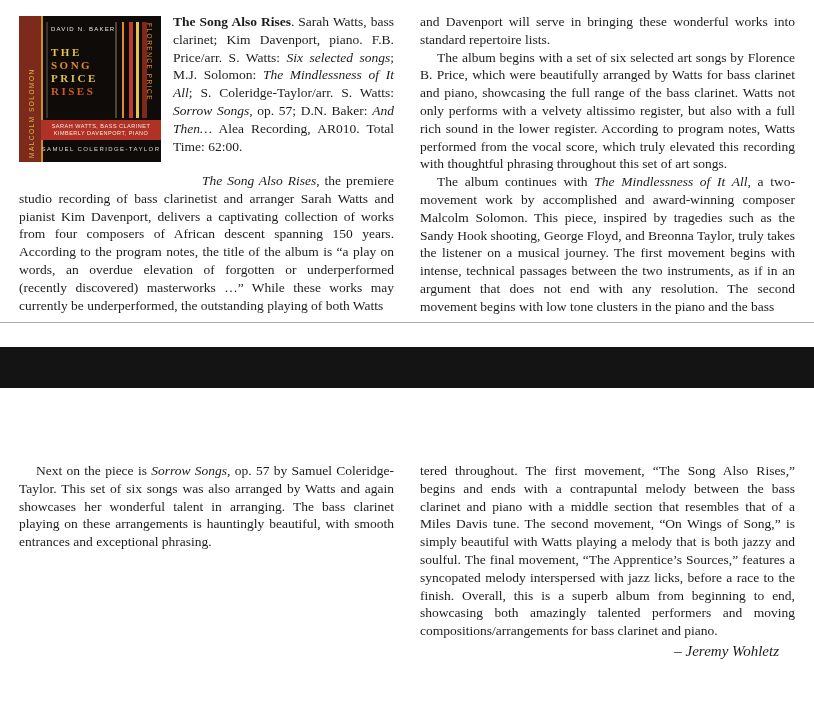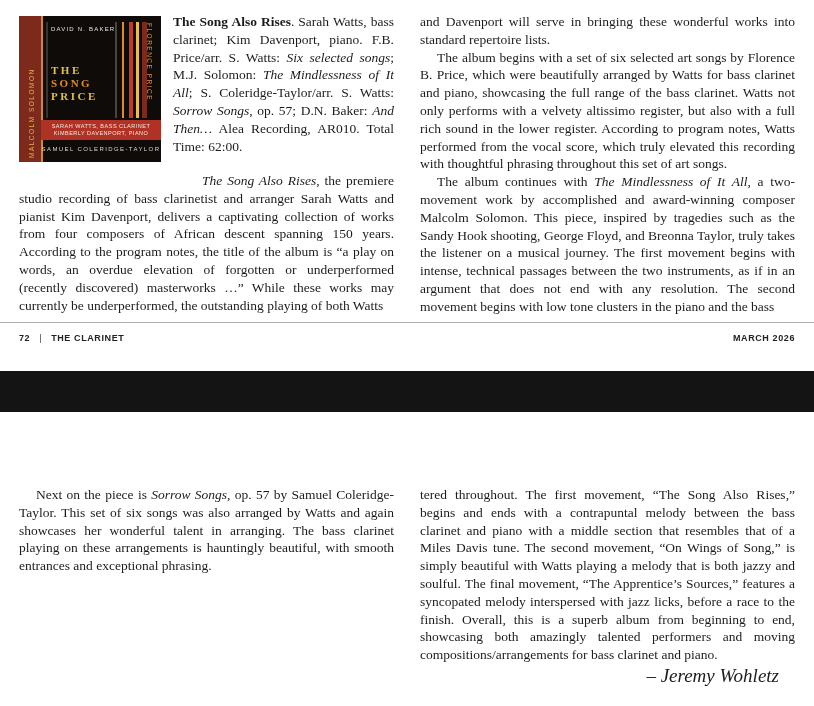--- a/index.html
+++ b/index.html
@@ -50,29 +50,29 @@
     font-family:"Liberation Sans", sans-serif; white-space:nowrap;
   }
   .cover-stripe { position:absolute; top:6px; height:96px; }
   .stripe-1 { left:96px;  width:2px; background:#4a443c; }
   .stripe-2 { left:103px; width:2px; background:#e0892f; }
   .stripe-3 { left:110px; width:4px; background:#c23b2a; }
   .stripe-4 { left:117px; width:3px; background:#e6c14c; }
   .stripe-5 { left:123px; width:5px; background:#7c2a1c; }
   .stripe-6 { left:27px;  width:2px; background:#3a352f; }
   .cover-title {
-    position:absolute; left:32px; top:48px;
+    position:absolute; left:32px; top:30px;
     font-family:"Liberation Serif", serif;
     font-weight:bold; font-size:11px; line-height:13px; letter-spacing:2.5px;
   }
   .cover-title span { display:block; }
   .cover-title span:nth-child(1) { color:#e6c14c; }
   .cover-title span:nth-child(2) { color:#e08a2f; }
   .cover-title span:nth-child(3) { color:#dfc04a; }
-  .cover-title span:nth-child(4) { color:#cf5a2b;margin-top:24px; }
+  .cover-title span:nth-child(4) { color:#cf5a2b; }
   .cover-credits {
     position:absolute; left:22px; right:0; top:104px; height:20px;
     background:#b03227; text-align:center; padding-top:3px;
     color:#f3e9d8; font-size:5.5px; line-height:7px; letter-spacing:0.5px;
     font-family:"Liberation Sans", sans-serif;
   }
   .cover-artist-bottom {
     position:absolute; left:22px; right:0; bottom:3px; text-align:center;
     color:#ded6c6; font-size:6px; letter-spacing:1.4px;
     font-family:"Liberation Sans", sans-serif;
@@ -88,21 +88,21 @@
   }
   .footer .sep { margin:0 9px; font-weight:normal; color:#444; }
 
   
   .page-break-bar { margin-top:24px; width:100%; height:41px; background:#141414; }
 
   
   .bottom-section { margin-top:74px; height:221px; overflow:hidden; }
   .byline {
     margin-top:3px; text-align:right; padding-right:16px;
-    font-style:italic; font-size:19px; line-height:17.8px;
+    font-style:italic; font-size:15px; line-height:17.8px;
   }
 </style>
 </head>
 <body>
 
 <div class="page">
 
   <div class="top-section">
     <div class="columns">
       <div class="col">
@@ -142,26 +142,20 @@
         <div>
             <p class="para"><span>and Davenport will serve in bringing these wonderful works into standard repertoire lists.</span></p>
             <p class="para indent"><span>The album begins with a set of six selected art songs by Florence B. Price, which were beautifully arranged by Watts for bass clarinet and piano, showcasing the full range of the bass clarinet. Watts not only performs with a velvety altissimo register, but also with a full rich sound in the lower register. According to program notes, Watts performed from the vocal score, which truly elevated this recording with thoughtful phrasing throughout this set of art songs.</span></p>
             <p class="para indent"><span>The album continues with </span><span class="it">The Mindlessness of It All</span><span>, a two-movement work by accomplished and award-winning composer Malcolm Solomon. This piece, inspired by tragedies such as the Sandy Hook shooting, George Floyd, and Breonna Taylor, truly takes the listener on a musical journey. The first movement begins with intense, technical passages between the two instruments, as if in an argument that does not end with any resolution. The second movement begins with low tone clusters in the piano and the bass</span></p>
           </div>
       </div>
     </div>
   </div>
 
   <div class="footer-rule"></div>
-  <div class="footer">
-    <div class="footer-left">
-      <span>72</span><span class="sep">|</span><span>THE CLARINET</span>
-    </div>
-    <div class="footer-right">MARCH 2026</div>
-  </div>
 
   <div class="page-break-bar"></div>
 
   <div class="bottom-section">
     <div class="columns">
       <div class="col">
         <div>
             <p class="para indent"><span>Next on the piece is </span><span class="it">Sorrow Songs</span><span>, op. 57 by Samuel Coleridge-Taylor. This set of six songs was also arranged by Watts and again showcases her wonderful talent in arranging. The bass clarinet playing on these arrangements is hauntingly beautiful, with smooth entrances and exceptional phrasing.</span></p>
           </div>
       </div>

